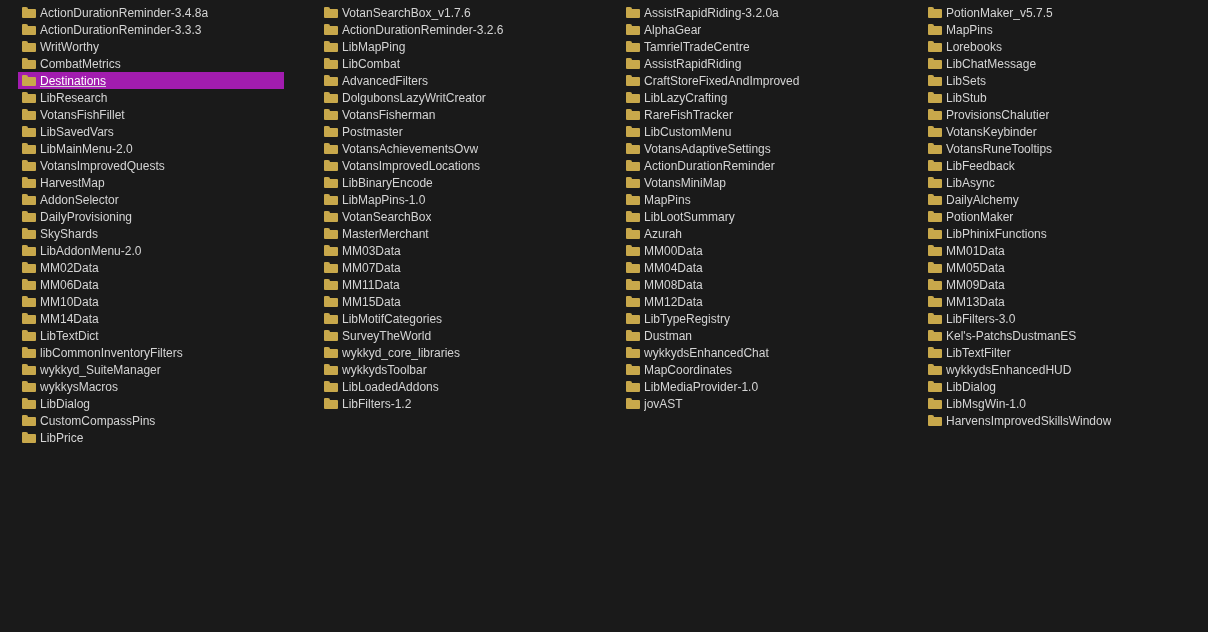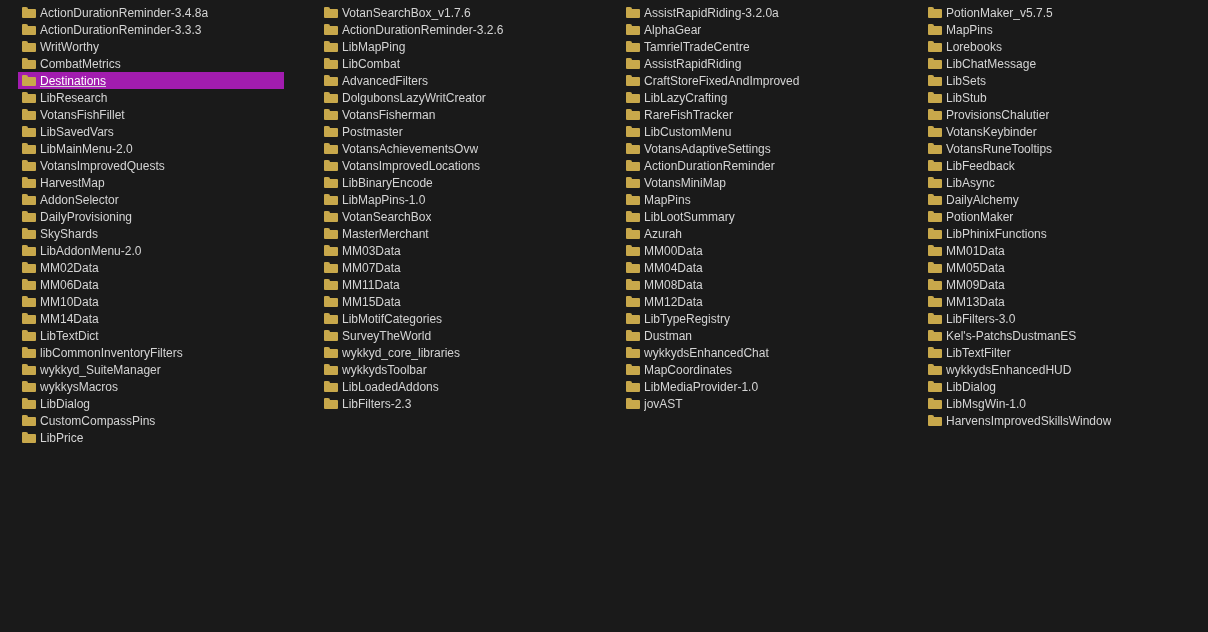--- a/index.html
+++ b/index.html
@@ -267,21 +267,21 @@
       <div class="item">
         <span class="folder-icon"></span>
         <span class="item-label">wykkydsToolbar</span>
       </div>
       <div class="item">
         <span class="folder-icon"></span>
         <span class="item-label">LibLoadedAddons</span>
       </div>
       <div class="item">
         <span class="folder-icon"></span>
-        <span class="item-label">LibFilters-2.3</span>
+        <span class="item-label">LibFilters-1.2</span>
       </div>
     </div>
     <div class="column">
       <div class="item">
         <span class="folder-icon"></span>
         <span class="item-label">AssistRapidRiding-3.2.0a</span>
       </div>
       <div class="item">
         <span class="folder-icon"></span>
         <span class="item-label">AlphaGear</span>

